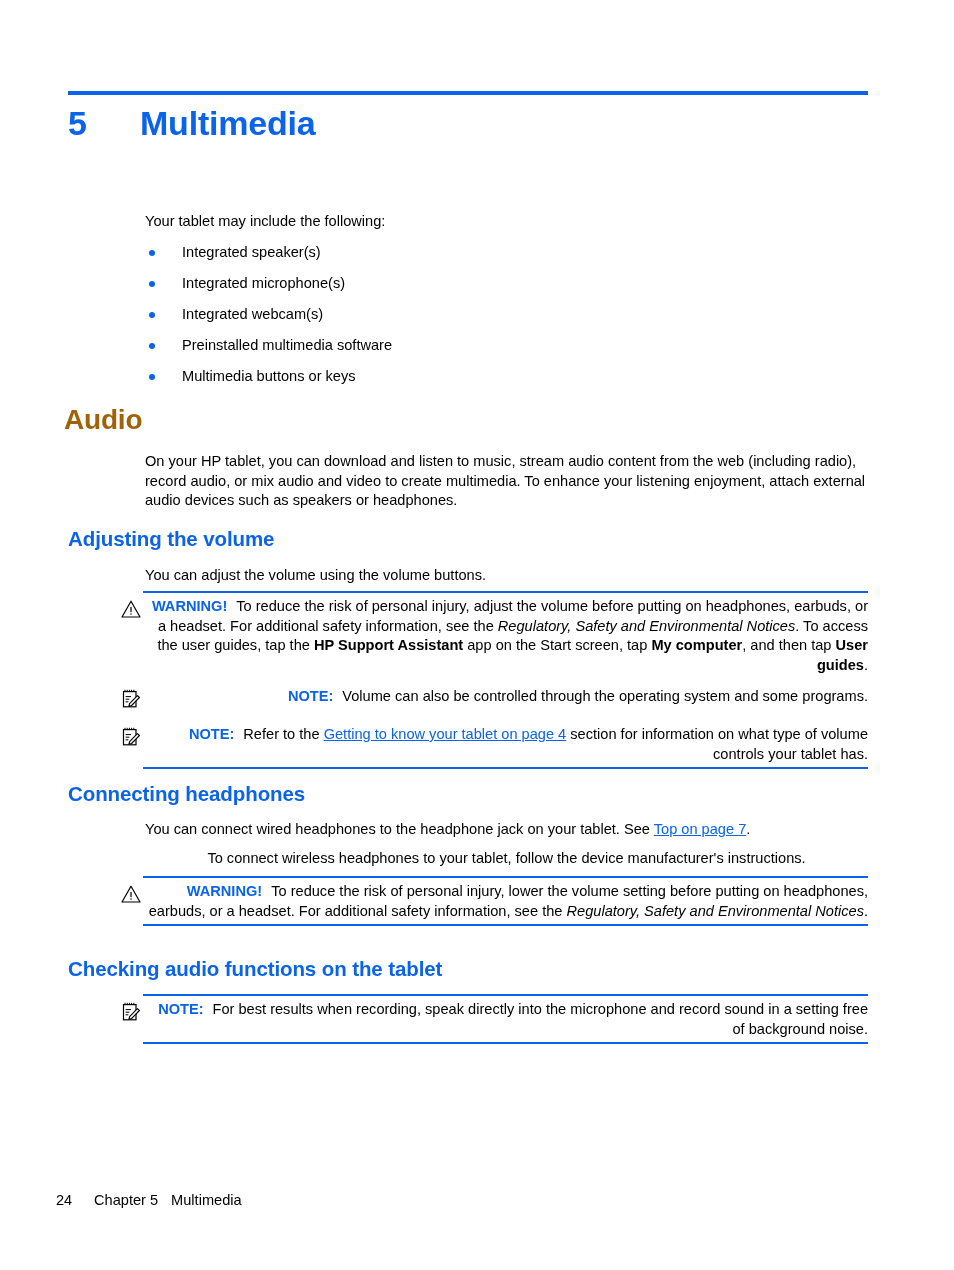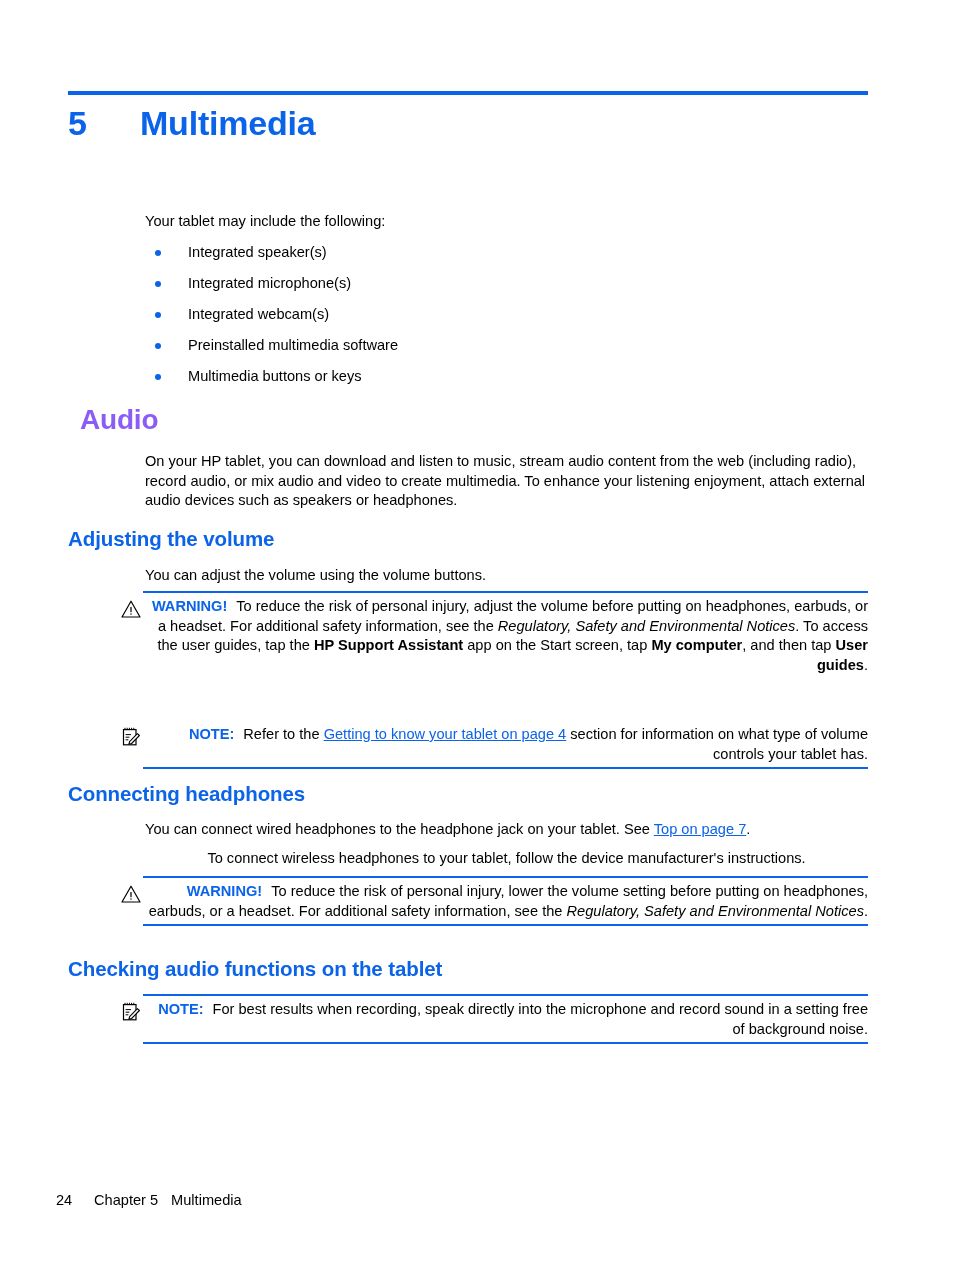--- a/index.html
+++ b/index.html
@@ -60,21 +60,21 @@
   p.body {
     margin: 0;
     font-size: 14.6px;
     line-height: 19.5px;
     color: #000000;
   }
 
   
   ul.bullets {
     list-style: none;
-    margin: 8px;
+    margin: 2px;
     padding: 0;
   }
   ul.bullets li {
     position: relative;
     padding-left: 35px;
     font-size: 14.6px;
     line-height: 19.5px;
     margin-top: 11.5px;
   }
   ul.bullets li .dot {
@@ -83,25 +83,25 @@
     top: 7px;
     width: 6px;
     height: 6px;
     border-radius: 50%;
     background: #0a63e8;
   }
 
   
   h1.h-main {
     position: absolute;
-    left: 80px;
+    left: 64px;
     margin: 0;
     font-size: 28px;
     font-weight: bold;
-    color: #8b5cf6;
+    color: #a16207;
     letter-spacing: -0.2px;
   }
   h2.h-sub {
     position: absolute;
     left: 68px;
     margin: 0;
     font-size: 20.5px;
     font-weight: bold;
     color: #0a63e8;
     letter-spacing: -0.1px;
@@ -202,74 +202,87 @@
         <path d="M11 3.2 L20 19 L2 19 Z" fill="none" stroke="#000000" stroke-width="1.2" stroke-linejoin="round"></path>
         <rect x="10.4" y="9" width="1.2" height="5.2" fill="#000000"></rect>
         <rect x="10.4" y="15.4" width="1.2" height="1.3" fill="#000000"></rect>
       </svg>
     </span>
     <div class="cal-body">
       <span class="cal-label">WARNING!</span><span class="gap"></span><span>To reduce the risk of personal injury, adjust the volume before putting on headphones, earbuds, or a headset. For additional safety information, see the </span><em class="title-ital">Regulatory, Safety and Environmental Notices</em><span>. To access the user guides, tap the </span><strong class="ui">HP Support Assistant</strong><span> app on the Start screen, tap </span><strong class="ui">My computer</strong><span>, and then tap </span><strong class="ui">User guides</strong><span>.</span>
     </div>
   </div>
 
-
-  <div class="callout" style="top:719px;">
+  <div class="callout" style="top:681px;">
     <span class="cal-icon">
       <svg width="22" height="22" viewBox="0 0 22 22">
         <rect x="3.5" y="3.6" width="12.5" height="15.2" fill="#ffffff" stroke="#000000" stroke-width="1.2"></rect>
         <path d="M5 3.6 L5 1.8 M7.2 3.6 L7.2 1.8 M9.4 3.6 L9.4 1.8 M11.6 3.6 L11.6 1.8 M13.8 3.6 L13.8 1.8" stroke="#000000" stroke-width="1"></path>
         <path d="M5.6 8.6 H11 M5.6 11.2 H9.4 M5.6 13.8 H8.4" stroke="#000000" stroke-width="1"></path>
         <path d="M9.6 15.6 L17.4 7.6 L19.4 9.5 L11.6 17.5 L8.9 18.2 Z" fill="#ffffff" stroke="#000000" stroke-width="1.1" stroke-linejoin="round"></path>
       </svg>
     </span>
     <div class="cal-body">
-      <span class="cal-label">NOTE:</span><span class="gap"></span><span>Refer to the </span><a class="xref" href="#">Getting to know your tablet on page 4</a><span> section for information on what type of volume controls your tablet has.</span>
-    </div>
-    <div class="rule-bottom"></div>
-  </div>
-
-  <h2 class="h-sub" style="top:782px;">Connecting headphones</h2>
-
-  <div class="body-col" style="top:820px;">
-    <p class="body"><span>You can connect wired headphones to the headphone jack on your tablet. See </span><a class="xref" href="#">Top on page 7</a><span>.</span></p>
-  </div>
-
-  <div class="body-col" style="top:849px;text-align:center;">
-    <p class="body">To connect wireless headphones to your tablet, follow the device manufacturer's instructions.</p>
-  </div>
-
-  <div class="callout" style="top:876px;">
-    <div class="rule-top"></div>
-    <span class="cal-icon">
-      <svg width="22" height="22" viewBox="0 0 22 22">
-        <path d="M11 3.2 L20 19 L2 19 Z" fill="none" stroke="#000000" stroke-width="1.2" stroke-linejoin="round"></path>
-        <rect x="10.4" y="9" width="1.2" height="5.2" fill="#000000"></rect>
-        <rect x="10.4" y="15.4" width="1.2" height="1.3" fill="#000000"></rect>
-      </svg>
-    </span>
-    <div class="cal-body">
-      <span class="cal-label">WARNING!</span><span class="gap"></span><span>To reduce the risk of personal injury, lower the volume setting before putting on headphones, earbuds, or a headset. For additional safety information, see the </span><em class="title-ital">Regulatory, Safety and Environmental Notices</em><span>.</span>
-    </div>
-    <div class="rule-bottom"></div>
-  </div>
-
-  <h2 class="h-sub" style="top:957px;">Checking audio functions on the tablet</h2>
-
-  <div class="callout" style="top:994px;">
-    <div class="rule-top"></div>
+      <span class="cal-label">NOTE:</span><span class="gap"></span><span>Volume can also be controlled through the operating system and some programs.</span>
+    </div>
+  </div>
+
+  <div class="callout" style="top:719px;">
     <span class="cal-icon">
       <svg width="22" height="22" viewBox="0 0 22 22">
         <rect x="3.5" y="3.6" width="12.5" height="15.2" fill="#ffffff" stroke="#000000" stroke-width="1.2"></rect>
         <path d="M5 3.6 L5 1.8 M7.2 3.6 L7.2 1.8 M9.4 3.6 L9.4 1.8 M11.6 3.6 L11.6 1.8 M13.8 3.6 L13.8 1.8" stroke="#000000" stroke-width="1"></path>
         <path d="M5.6 8.6 H11 M5.6 11.2 H9.4 M5.6 13.8 H8.4" stroke="#000000" stroke-width="1"></path>
         <path d="M9.6 15.6 L17.4 7.6 L19.4 9.5 L11.6 17.5 L8.9 18.2 Z" fill="#ffffff" stroke="#000000" stroke-width="1.1" stroke-linejoin="round"></path>
       </svg>
     </span>
     <div class="cal-body">
+      <span class="cal-label">NOTE:</span><span class="gap"></span><span>Refer to the </span><a class="xref" href="#">Getting to know your tablet on page 4</a><span> section for information on what type of volume controls your tablet has.</span>
+    </div>
+    <div class="rule-bottom"></div>
+  </div>
+
+  <h2 class="h-sub" style="top:782px;">Connecting headphones</h2>
+
+  <div class="body-col" style="top:820px;">
+    <p class="body"><span>You can connect wired headphones to the headphone jack on your tablet. See </span><a class="xref" href="#">Top on page 7</a><span>.</span></p>
+  </div>
+
+  <div class="body-col" style="top:849px;text-align:center;">
+    <p class="body">To connect wireless headphones to your tablet, follow the device manufacturer's instructions.</p>
+  </div>
+
+  <div class="callout" style="top:876px;">
+    <div class="rule-top"></div>
+    <span class="cal-icon">
+      <svg width="22" height="22" viewBox="0 0 22 22">
+        <path d="M11 3.2 L20 19 L2 19 Z" fill="none" stroke="#000000" stroke-width="1.2" stroke-linejoin="round"></path>
+        <rect x="10.4" y="9" width="1.2" height="5.2" fill="#000000"></rect>
+        <rect x="10.4" y="15.4" width="1.2" height="1.3" fill="#000000"></rect>
+      </svg>
+    </span>
+    <div class="cal-body">
+      <span class="cal-label">WARNING!</span><span class="gap"></span><span>To reduce the risk of personal injury, lower the volume setting before putting on headphones, earbuds, or a headset. For additional safety information, see the </span><em class="title-ital">Regulatory, Safety and Environmental Notices</em><span>.</span>
+    </div>
+    <div class="rule-bottom"></div>
+  </div>
+
+  <h2 class="h-sub" style="top:957px;">Checking audio functions on the tablet</h2>
+
+  <div class="callout" style="top:994px;">
+    <div class="rule-top"></div>
+    <span class="cal-icon">
+      <svg width="22" height="22" viewBox="0 0 22 22">
+        <rect x="3.5" y="3.6" width="12.5" height="15.2" fill="#ffffff" stroke="#000000" stroke-width="1.2"></rect>
+        <path d="M5 3.6 L5 1.8 M7.2 3.6 L7.2 1.8 M9.4 3.6 L9.4 1.8 M11.6 3.6 L11.6 1.8 M13.8 3.6 L13.8 1.8" stroke="#000000" stroke-width="1"></path>
+        <path d="M5.6 8.6 H11 M5.6 11.2 H9.4 M5.6 13.8 H8.4" stroke="#000000" stroke-width="1"></path>
+        <path d="M9.6 15.6 L17.4 7.6 L19.4 9.5 L11.6 17.5 L8.9 18.2 Z" fill="#ffffff" stroke="#000000" stroke-width="1.1" stroke-linejoin="round"></path>
+      </svg>
+    </span>
+    <div class="cal-body">
       <span class="cal-label">NOTE:</span><span class="gap"></span><span>For best results when recording, speak directly into the microphone and record sound in a setting free of background noise.</span>
     </div>
     <div class="rule-bottom"></div>
   </div>
 
   <div class="footer">
     <span class="fnum">24</span><span class="fchap">Chapter 5</span><span class="fsep"></span><span class="fchap">Multimedia</span>
   </div>
 
 </div>

